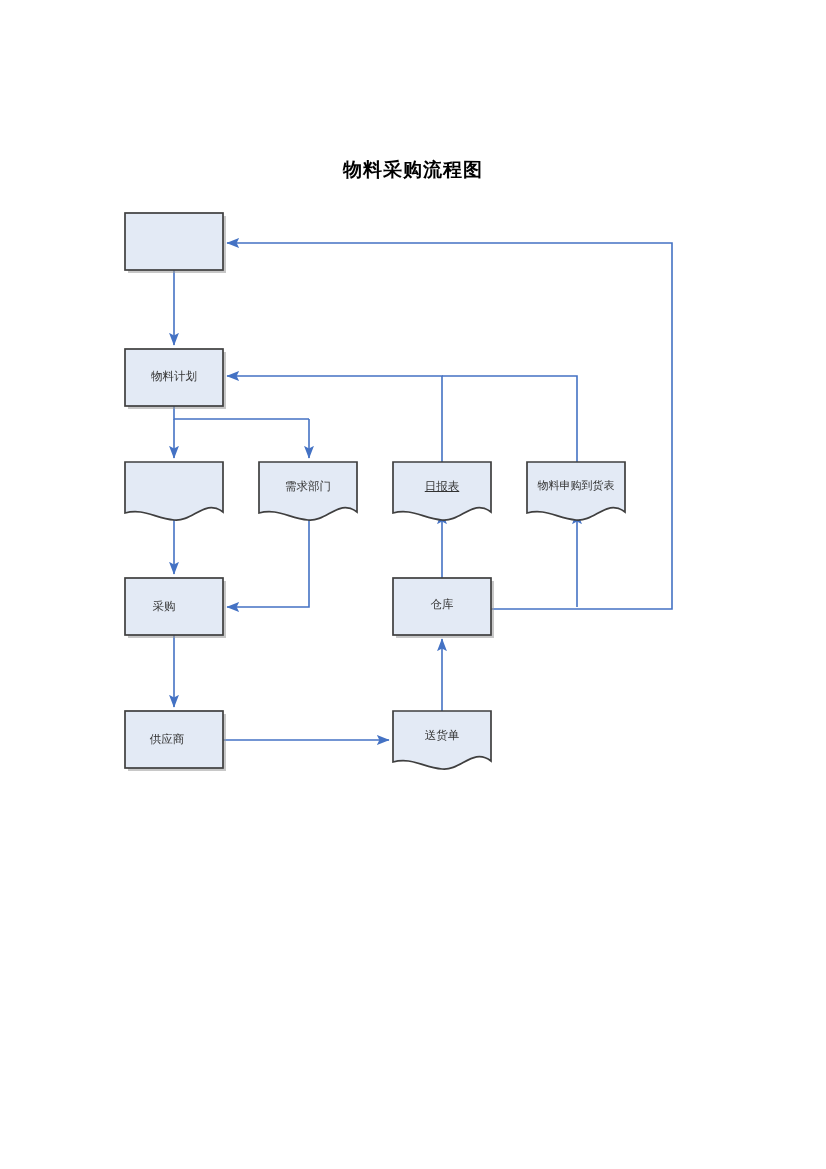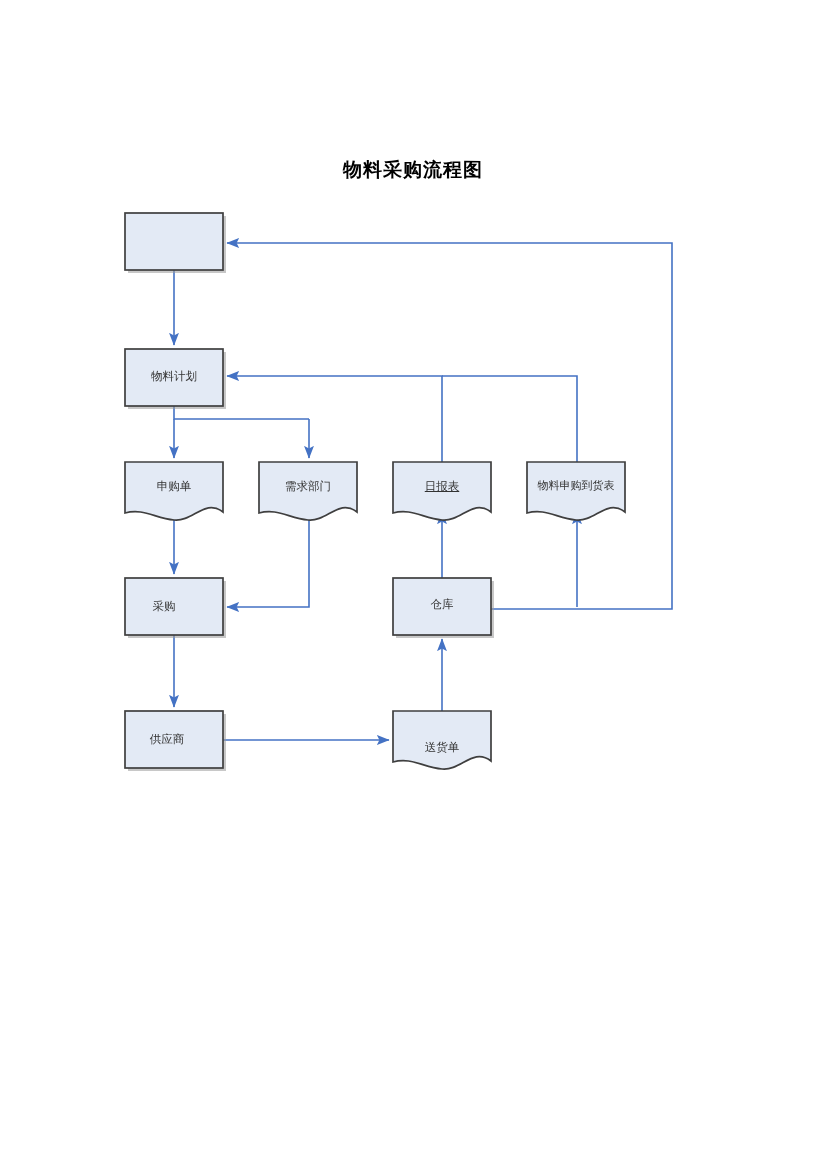--- a/index.html
+++ b/index.html
@@ -119,28 +119,27 @@
 
       <path d="M125,462 L223,462 L223,512 C205,498 193,522 174,520 C155,518 143,508 125,513 Z" fill="#e3eaf5" stroke="#3f3f3f" stroke-width="1.7"></path>
       <path d="M259,462 L357,462 L357,512 C339,498 327,522 308,520 C289,518 277,508 259,513 Z" fill="#e3eaf5" stroke="#3f3f3f" stroke-width="1.7"></path>
       <path d="M393,462 L491,462 L491,512 C473,498 461,522 442,520 C423,518 411,508 393,513 Z" fill="#e3eaf5" stroke="#3f3f3f" stroke-width="1.7"></path>
       <path d="M527,462 L625,462 L625,512 C607,498 595,522 576,520 C557,518 545,508 527,513 Z" fill="#e3eaf5" stroke="#3f3f3f" stroke-width="1.7"></path>
       <path d="M393,711 L491,711 L491,761 C473,747 461,771 442,769 C423,767 411,757 393,762 Z" fill="#e3eaf5" stroke="#3f3f3f" stroke-width="1.7"></path>
     </g>
   </svg>
 
   <div class="node-label" style="left:125px; top:349px; width:98px; height:55px;">物料计划</div>
-  <div class="node-label" style="left:125px; top:462px; width:98px; height:48px;">申购单</div>
   <div class="node-label" style="left:259px; top:462px; width:98px; height:48px;">需求部门</div>
   <div class="node-label" style="left:393px; top:462px; width:98px; height:48px;text-decoration:underline;">日报表</div>
   <div class="node-label" style="left:521px; top:462px; width:110px; height:48px; font-size:11px;">物料申购到货表</div>
   <div class="node-label" style="left:125px; top:578px; width:78px; height:57px;">采购</div>
   <div class="node-label" style="left:393px; top:578px; width:98px; height:52px;font-family:Liberation Serif, serif;">仓库</div>
   <div class="node-label" style="left:118px; top:711px; width:98px; height:57px;">供应商</div>
-  <div class="node-label" style="left:393px; top:711px; width:98px; height:48px;margin-top:12px;">送货单</div>
+  <div class="node-label" style="left:393px; top:711px; width:98px; height:48px;">送货单</div>
 
   <div class="node-hit" style="left:125px; top:213px; width:98px; height:57px;"></div>
   <div class="node-hit" style="left:125px; top:349px; width:98px; height:57px;"></div>
   <div class="node-hit" style="left:125px; top:462px; width:98px; height:55px;"></div>
   <div class="node-hit" style="left:259px; top:462px; width:98px; height:55px;"></div>
   <div class="node-hit" style="left:393px; top:462px; width:98px; height:55px;"></div>
   <div class="node-hit" style="left:527px; top:462px; width:98px; height:55px;"></div>
   <div class="node-hit" style="left:125px; top:578px; width:98px; height:57px;"></div>
   <div class="node-hit" style="left:393px; top:578px; width:98px; height:57px;"></div>
   <div class="node-hit" style="left:125px; top:711px; width:98px; height:57px;"></div>

